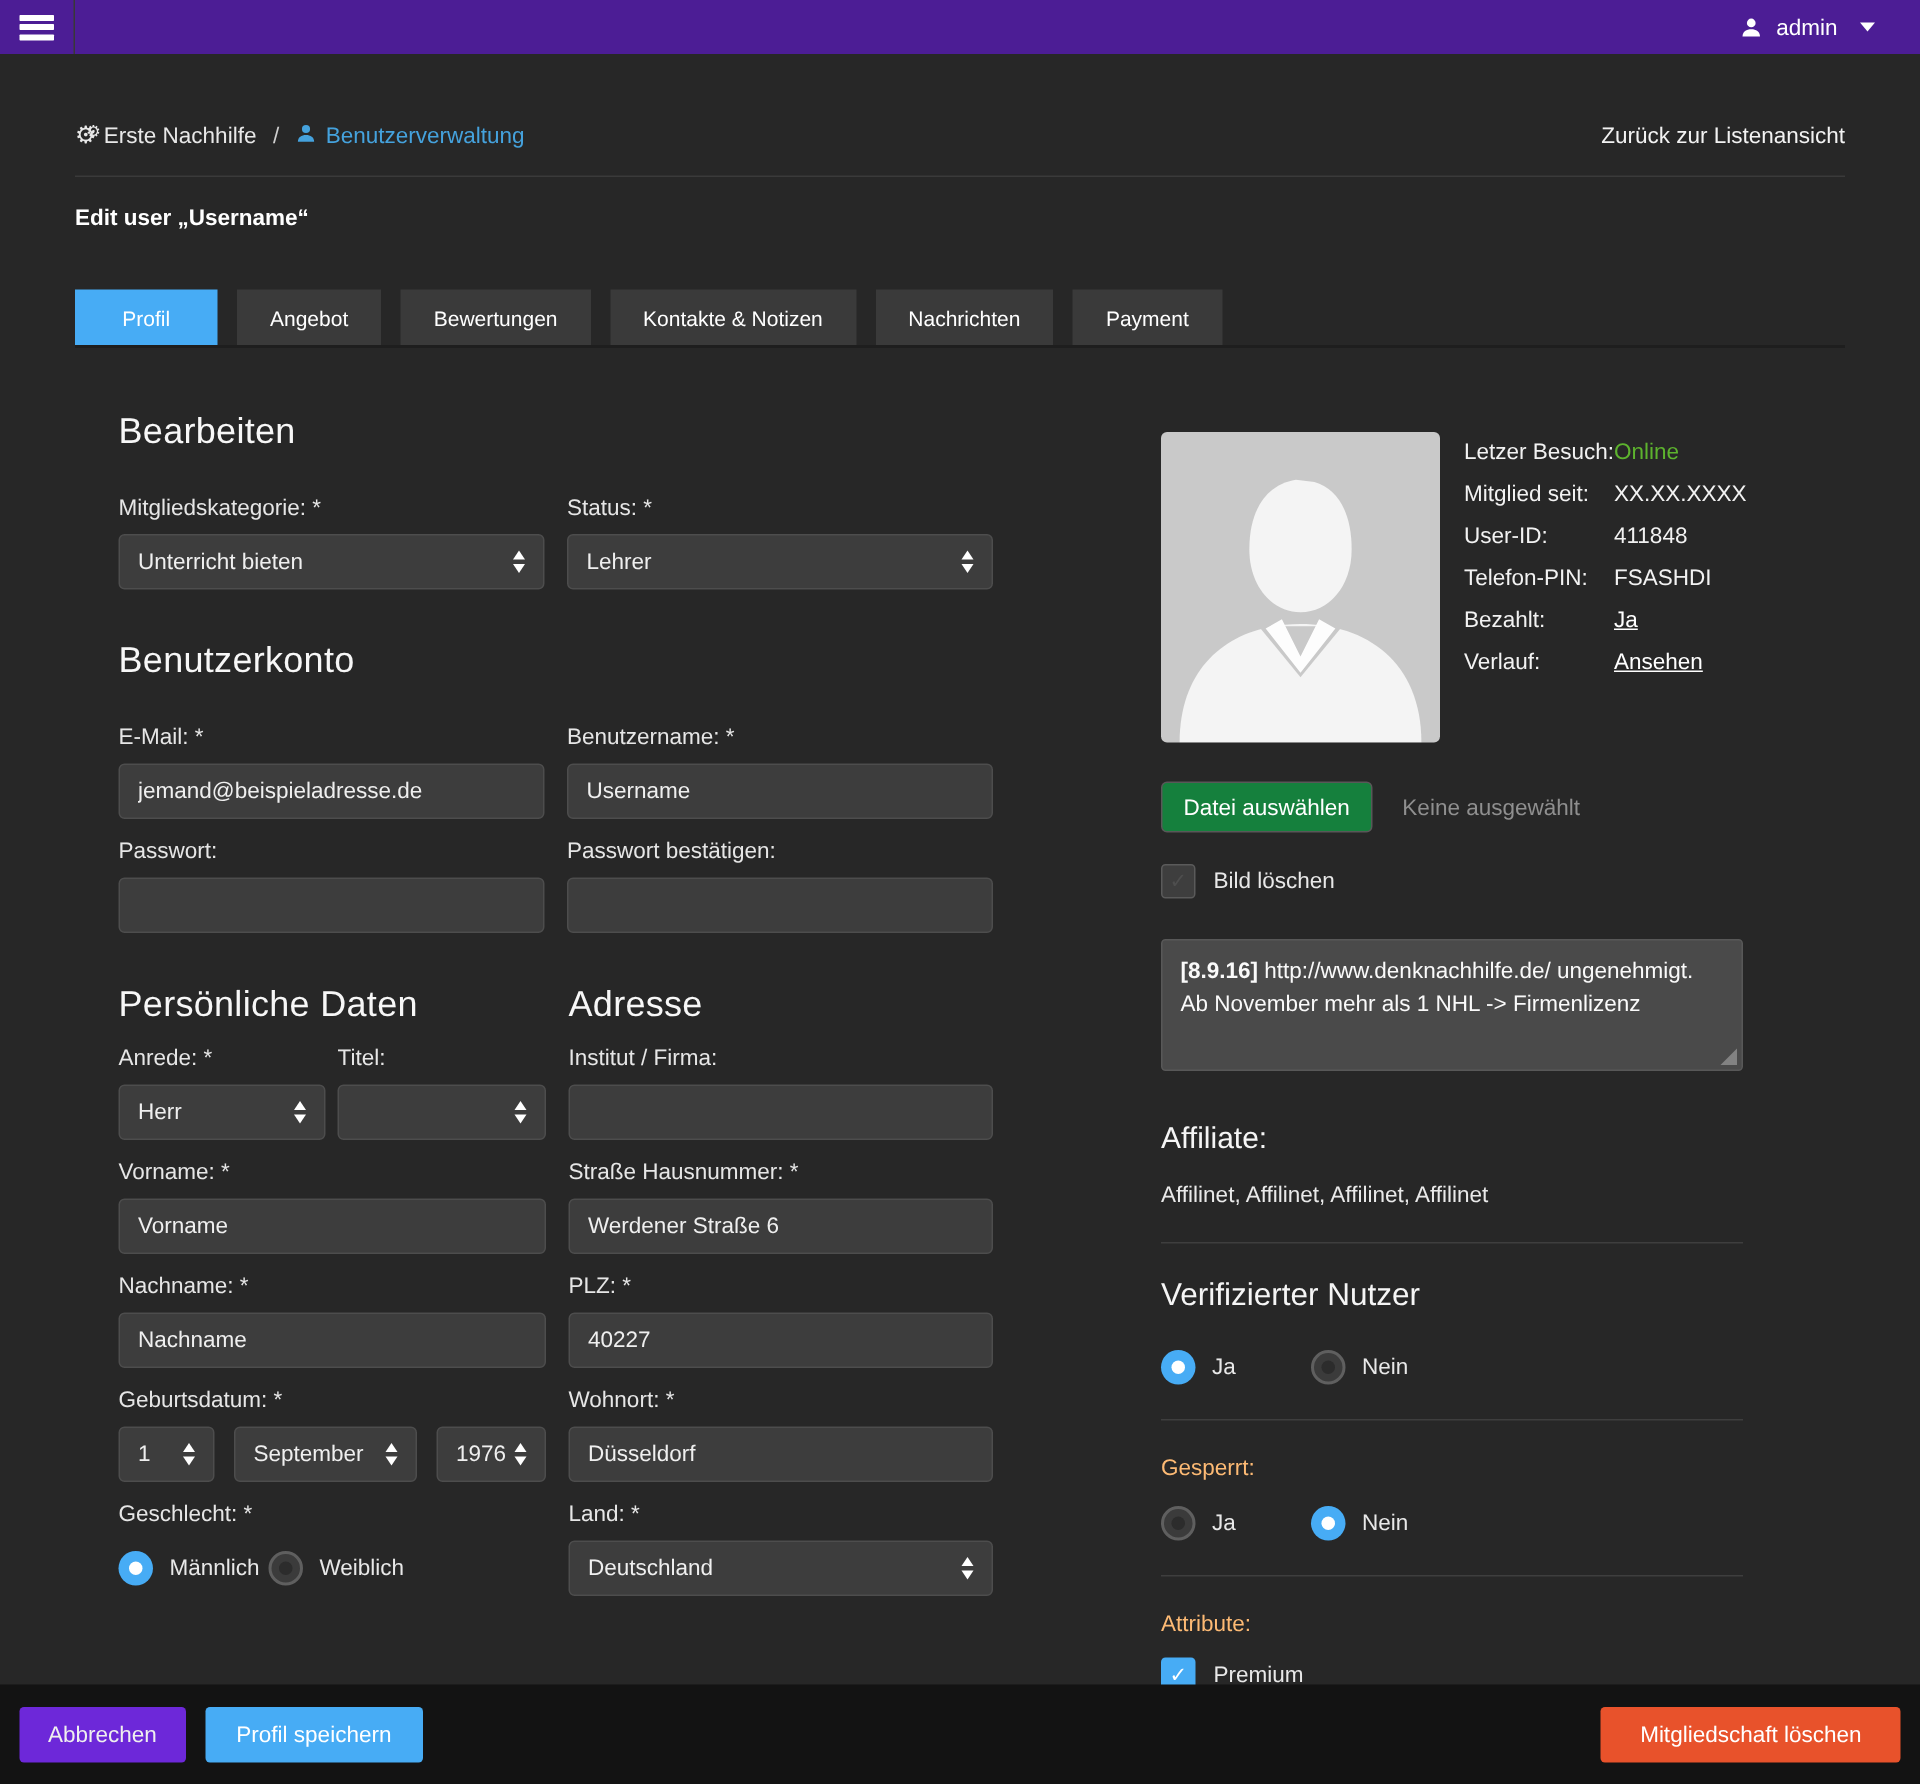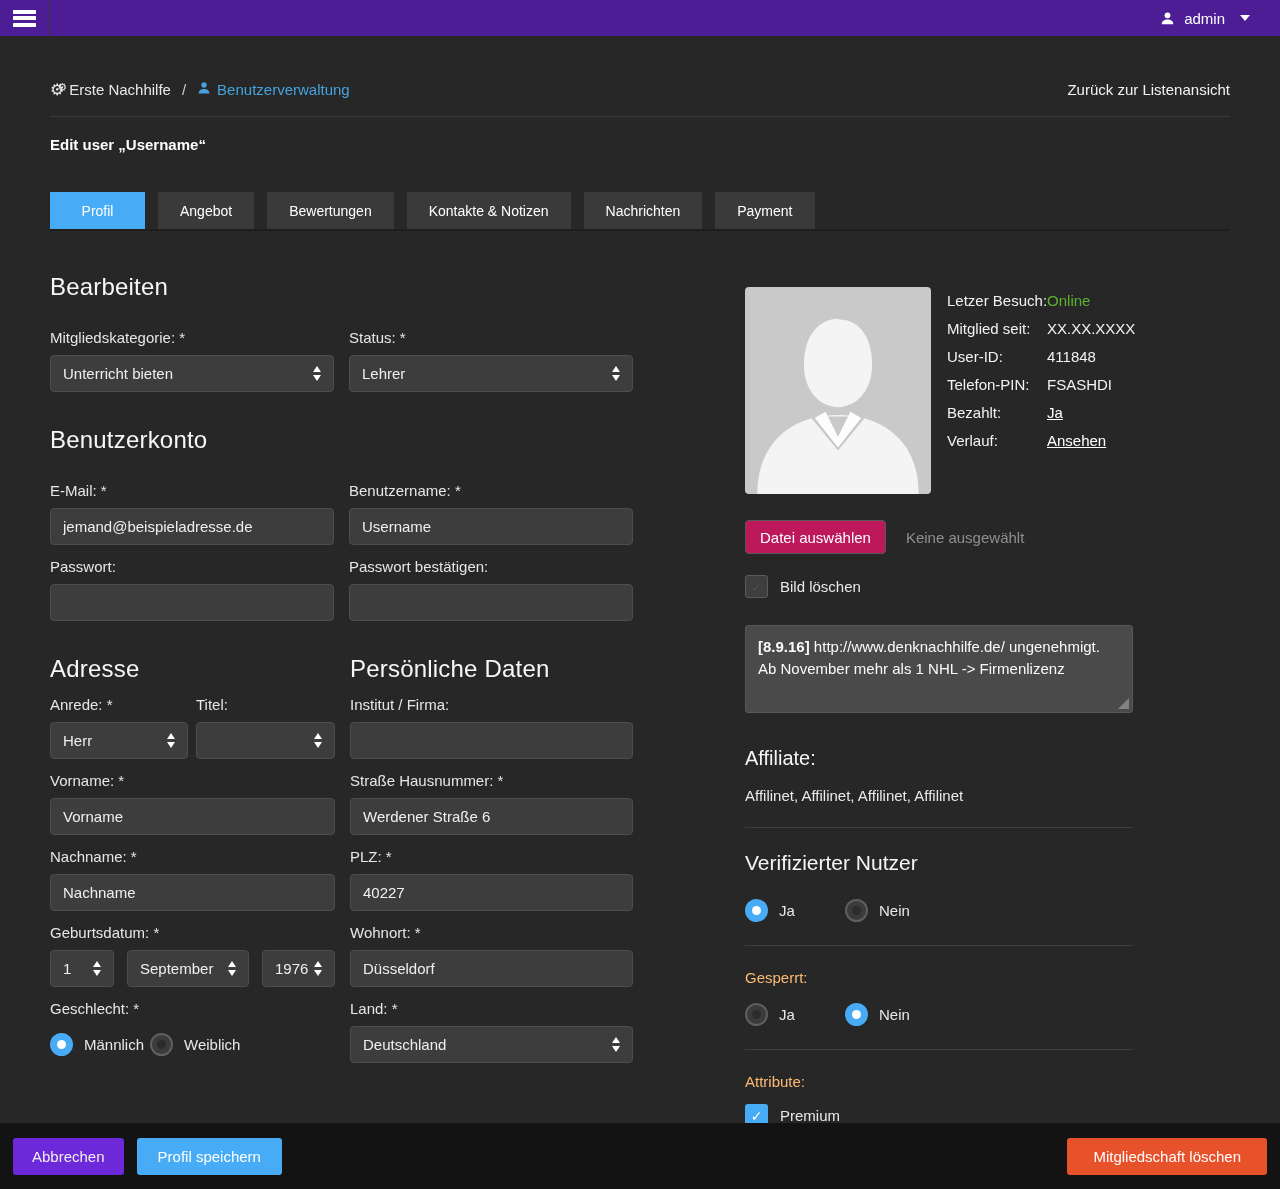--- a/index.html
+++ b/index.html
@@ -29,21 +29,21 @@
   .crumb-sep { color:#cfcfcf; padding:0 2px; }
   .crumb-link { color:#45a2dd; display:flex; align-items:flex-start; gap:6px; cursor:pointer; }
   .back-link { color:#f2f2f2; cursor:pointer; }
   .page-title { margin-top:19px; font-weight:bold; color:#fff; font-size:15px; }
   
   .tabs { margin-top:39px; display:flex; gap:13px; border-bottom:2px solid #1e1e1e; }
   .tab { background:#3a3a3a; color:#fff; height:37px; min-width:95px; padding:0 22px;
          display:flex; align-items:center; justify-content:center; font-size:14px; cursor:pointer; }
   .tab.active { background:#47acf5; }
   
-  .main { display:flex; margin-top:42px; }
+  .main { display:flex; margin-top:42px;margin-left:29px; }
   .left-col { width:583px; flex:none; }
   .right-col { width:388px; flex:none; margin-left:112px; }
   h2.sec { font-size:24px; font-weight:400; color:#f7f7f7; margin:0 0 28px 0; letter-spacing:.2px; }
   h2.sec.mt { margin-top:34px; }
   .grid2 { display:grid; grid-template-columns:1fr 1fr; column-gap:15px; row-gap:13px; }
   .field label { display:block; margin-bottom:9px; color:#e6e6e6; font-size:15px; }
   .control { width:100%; height:37px; background:#3d3d3d; border:1px solid #4d4d4d; border-radius:4px;
              color:#efefef; font-size:15px; padding:0 12px; font-family:inherit; }
   input.control { outline:none; }
   .select { display:flex; align-items:center; justify-content:space-between; cursor:pointer; }
@@ -63,21 +63,21 @@
   .profile-top { display:flex; margin-top:14px; }
   .avatar { width:186px; height:207px; background:#c9c9c9; border-radius:4px; flex:none;
             display:flex; align-items:flex-end; justify-content:center; overflow:hidden; }
   .info-list { margin-left:16px; padding-top:4px; }
   .info-row { display:flex; margin-bottom:8px; line-height:20px; }
   .info-label { flex:0 0 100px; color:#f2f2f2; white-space:nowrap; }
   .info-value { color:#f2f2f2; }
   .green { color:#5db32e; }
   .ulink { color:#fff; text-decoration:underline; cursor:pointer; }
   .file-row { margin-top:26px; display:flex; align-items:center; }
-  .file-btn { background:#be185d; border:1px solid #585858; border-radius:4px; height:34px; padding:0 14px;
+  .file-btn { background:#15803d; border:1px solid #585858; border-radius:4px; height:34px; padding:0 14px;
               color:#fff; font-size:15px; font-family:inherit; cursor:pointer; }
   .file-status { margin-left:20px; color:#8f8f8f; }
   .check-row { margin-top:21px; display:flex; align-items:center; gap:12px; cursor:pointer; }
   .checkbox { width:23px; height:23px; border-radius:3px; display:flex; align-items:center; justify-content:center;
               font-size:14px; flex:none; }
   .checkbox.on { background:#47acf5; color:#fff; }
   .checkbox.off { background:#3e3e3e; border:1px solid #5a5a5a; color:#4e4e4e; }
   .notes { margin-top:27px; min-height:88px; background:#4a4a4a; border:1px solid #585858; border-radius:3px;
            padding:10px 12px; line-height:1.45; color:#fafafa; position:relative; }
   .resize-corner { position:absolute; right:3px; bottom:3px; width:0; height:0;
@@ -190,22 +190,22 @@
           <label>Passwort:</label>
           <input class="control" type="password" value="" style="">
         </div>
         <div class="field">
           <label>Passwort bestätigen:</label>
           <input class="control" type="password" value="" style="">
         </div>
       </div>
 
       <div class="grid2" style="margin-top:34px;">
+        <h2 class="sec" style="margin:0;">Persönliche Daten</h2>
         <h2 class="sec" style="margin:0;">Adresse</h2>
-        <h2 class="sec" style="margin:0;">Persönliche Daten</h2>
 
         <div class="two-small">
           <div class="field">
             <label>Anrede: *</label>
             <div class="control select">
               <span>Herr</span>
               <span class="arrows">
                   <i class="tri-up"></i>
                   <i class="tri-down"></i>
                 </span>

